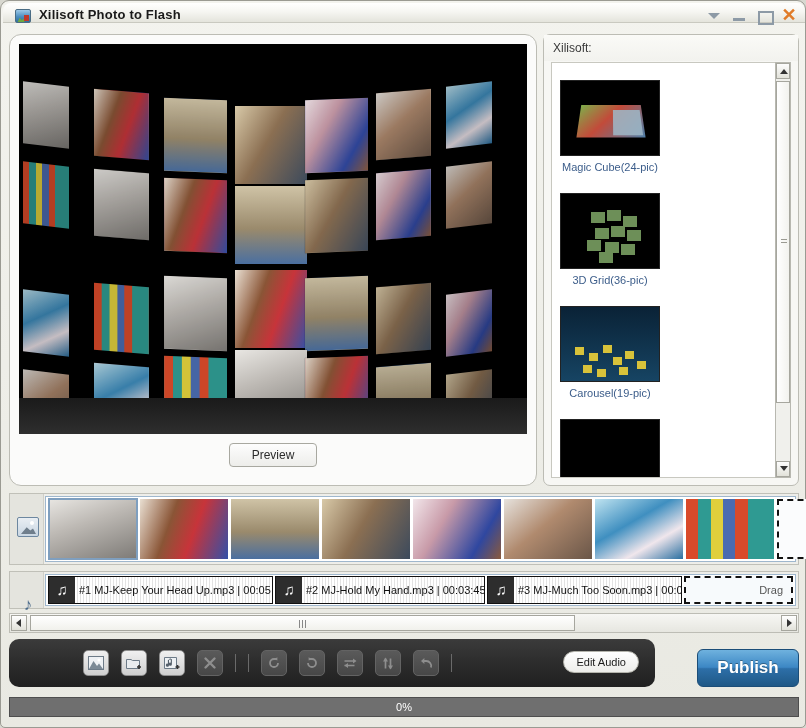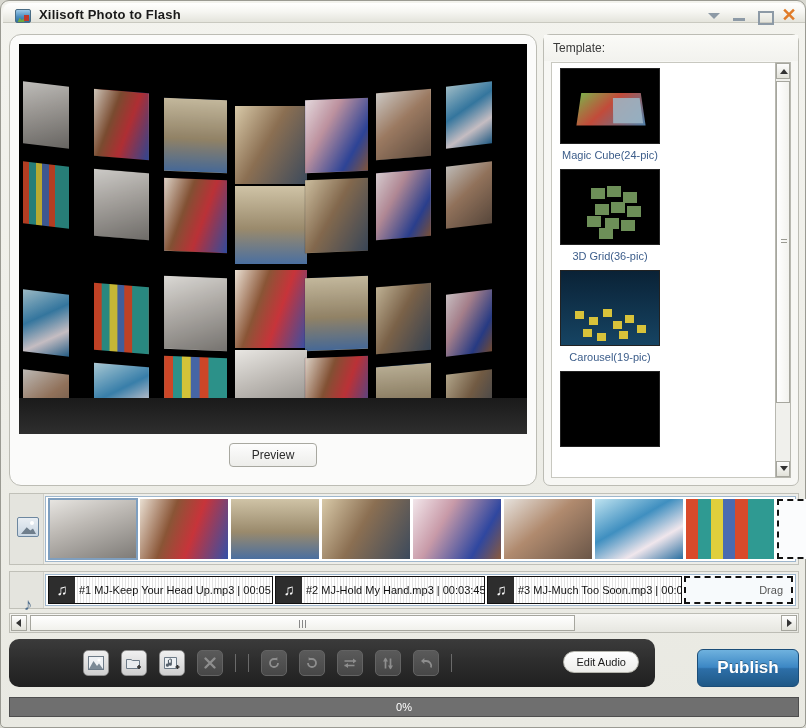--- a/index.html
+++ b/index.html
@@ -99,21 +99,21 @@
     position:absolute; left:0; top:0; width:100%; height:26px;
     font-size:12px; color:#3a3a3a; padding:6px 0 0 9px;
     background:linear-gradient(180deg,#fafaf7,#f2f2ee);
   }
   .tpl-list {
     position:absolute; left:7px; top:27px; width:226px; height:416px;
     background:#fff; border:1px solid #c8c8c0; overflow:hidden;
     display:flex; flex-wrap:wrap; align-content:flex-start;
     padding:5px 0 0 5px;
   }
-  .tpl-item { width:106px; margin:0 4px 6px 0; text-align:center; cursor:pointer; }
+  .tpl-item { width:106px; margin:12px 4px 6px 0; text-align:center; cursor:pointer; }
   .tpl-thumb {
     width:100px; height:76px; margin:0 auto;
     background:#000; position:relative; overflow:hidden;
     border:1px solid #222;
   }
   .tpl-label {
     font-size:11px; color:#3c5d8a; margin-top:3px; line-height:16px;
     white-space:nowrap;
   }
 
@@ -317,21 +317,21 @@
           <div class="tile" style="width: 46px; height: 62px; left: 427.429px; top: 328px; background-image: linear-gradient(120deg, rgb(216, 201, 168) 0%, rgb(139, 111, 82) 45%, rgb(60, 74, 92) 100%); transform: skewY(-7deg); filter: brightness(0.82);"></div>
         </div>
       <div class="floor"></div>
     </div>
     <div class="preview-btn-wrap">
       <span class="preview-btn">Preview</span>
     </div>
   </div>
 
   <div class="tpl-panel">
-    <div class="tpl-head">Template:</div>
+    <div class="tpl-head">Xilisoft:</div>
     <div class="tpl-list" id="tplList">
         <div class="tpl-item">
           <div class="tpl-thumb">
             <div class="cube"></div>
           </div>
           <div class="tpl-label">Magic Cube(24-pic)</div>
         </div>
         <div class="tpl-item">
           <div class="tpl-thumb">
             <div class="grid3d" style="position:absolute;inset:0">

